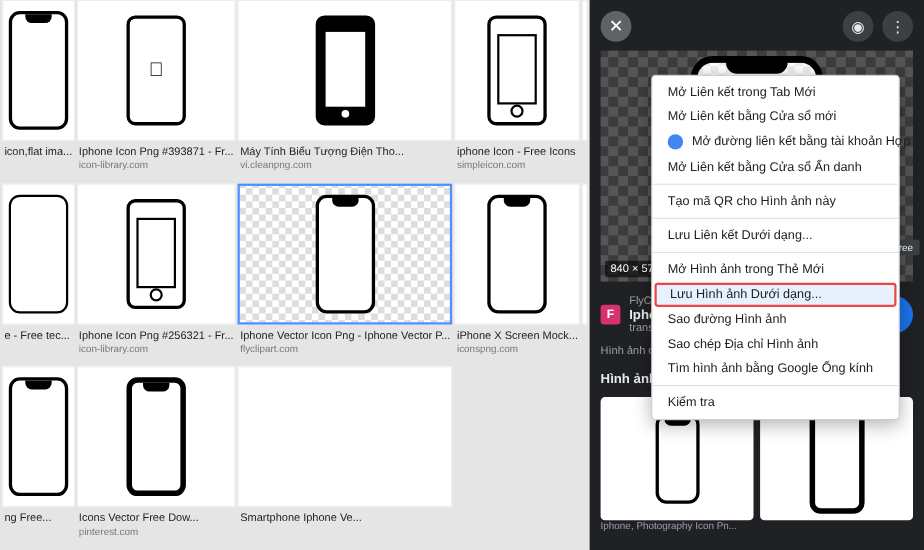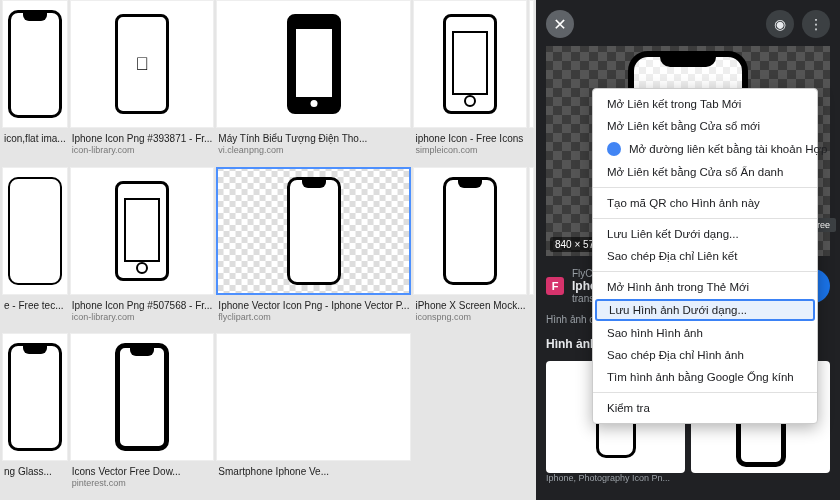--- a/index.html
+++ b/index.html
@@ -38,23 +38,23 @@
 .fav-badge{width:18px;height:18px;background:#d6336c;border-radius:3px;display:flex;align-items:center;justify-content:center;color:#fff;font-size:11px;font-weight:bold}
 .meta-text{flex:1;min-width:0}
 .meta-title{font-size:12px;color:#e8eaed;white-space:nowrap;overflow:hidden;text-overflow:ellipsis;font-weight:600}
 .meta-sub{font-size:10px;color:#9aa0a6}
 .visit-btn{width:34px;height:34px;border-radius:50%;background:#1a73e8;flex-shrink:0}
 .detail-disclaimer{font-size:10px;color:#9aa0a6;padding:4px 0 8px 0}
 .related-header{font-size:12px;font-weight:600;padding:4px 0}
 .related-row{display:flex;gap:6px;margin-top:6px}
 .related-thumb{flex:1;background:#fff;height:112px;display:flex;align-items:center;justify-content:center;border-radius:4px}
 .related-caption{font-size:9px;color:#9aa0a6;margin-top:0}
-.context-menu{position:absolute;top:88px;left:56px;width:226px;background:#fff;border:1px solid #ccc;border-radius:4px;box-shadow:0 4px 16px rgba(0,0,0,.3);z-index:100;padding:4px 0;color:#202124}
+.context-menu{position:absolute;top:68px;left:56px;width:226px;background:#fff;border:1px solid #ccc;border-radius:4px;box-shadow:0 4px 16px rgba(0,0,0,.3);z-index:100;padding:4px 0;color:#202124}
 .context-item{padding:5px 14px;font-size:11.5px;white-space:nowrap;display:flex;align-items:center;gap:8px;cursor:default}
-.context-item.highlighted{border:2px solid #3b82f6;border-radius:3px;margin:1px 2px;padding:3px 12px;background:#e7f0fd}
+.context-item.highlighted{border:2px solid #ef4444;border-radius:3px;margin:1px 2px;padding:3px 12px;background:#e7f0fd}
 .context-divider{height:1px;background:#e0e0e0;margin:4px 0}
 .ctx-icon{width:14px;height:14px;border-radius:50%;background:#4285f4;display:inline-block;flex-shrink:0}
 .free-badge{position:absolute;right:4px;top:218px;background:#3c4043;color:#fff;font-size:9px;padding:2px 6px;border-radius:2px}
 </style>
 </head>
 <body>
 
 <div class="grid-panel">
   <div class="grid">
 
@@ -109,21 +109,21 @@
       <div class="thumb-caption">
           <div class="thumb-title">e - Free tec...</div>
           <div class="thumb-source"></div>
         </div>
     </div>
     <div class="thumb">
       <div class="thumb-img">
           <div class="phone old"></div>
         </div>
       <div class="thumb-caption">
-          <div class="thumb-title">Iphone Icon Png #507568 - Fr...</div>
+          <div class="thumb-title">Iphone Icon Png #256321 - Fr...</div>
           <div class="thumb-source">icon-library.com</div>
         </div>
     </div>
     <div class="thumb">
       <div class="thumb-img selected">
           <div class="phone notch"></div>
         </div>
       <div class="thumb-caption">
           <div class="thumb-title">Iphone Vector Icon Png - Iphone Vector P...</div>
           <div class="thumb-source">flyclipart.com</div>
@@ -144,21 +144,21 @@
           <div class="thumb-title"></div>
           <div class="thumb-source"></div>
         </div>
     </div>
 
     <div class="thumb">
       <div class="thumb-img">
           <div class="phone notch"></div>
         </div>
       <div class="thumb-caption">
-          <div class="thumb-title">ng Glass...</div>
+          <div class="thumb-title">ng Free...</div>
           <div class="thumb-source"></div>
         </div>
     </div>
     <div class="thumb">
       <div class="thumb-img">
           <div class="phone notch" style="border-width:5px"></div>
         </div>
       <div class="thumb-caption">
           <div class="thumb-title">Icons Vector Free Dow...</div>
           <div class="thumb-source">pinterest.com</div>
@@ -227,23 +227,22 @@
     <div class="context-item">Mở Liên kết bằng Cửa sổ mới</div>
     <div class="context-item">
         <span class="ctx-icon"></span>
         <span>Mở đường liên kết bằng tài khoản Hợp</span>
       </div>
     <div class="context-item">Mở Liên kết bằng Cửa sổ Ẩn danh</div>
     <div class="context-divider"></div>
     <div class="context-item">Tạo mã QR cho Hình ảnh này</div>
     <div class="context-divider"></div>
     <div class="context-item">Lưu Liên kết Dưới dạng...</div>
-    <div class="context-item">Sao chép Địa chỉ Liên kết</div>
     <div class="context-divider"></div>
     <div class="context-item">Mở Hình ảnh trong Thẻ Mới</div>
     <div class="context-item highlighted">Lưu Hình ảnh Dưới dạng...</div>
-    <div class="context-item">Sao hình Hình ảnh</div>
+    <div class="context-item">Sao đường Hình ảnh</div>
     <div class="context-item">Sao chép Địa chỉ Hình ảnh</div>
     <div class="context-item">Tìm hình ảnh bằng Google Ống kính</div>
     <div class="context-divider"></div>
     <div class="context-item">Kiểm tra</div>
   </div>
 </div>
 
 </body></html>

